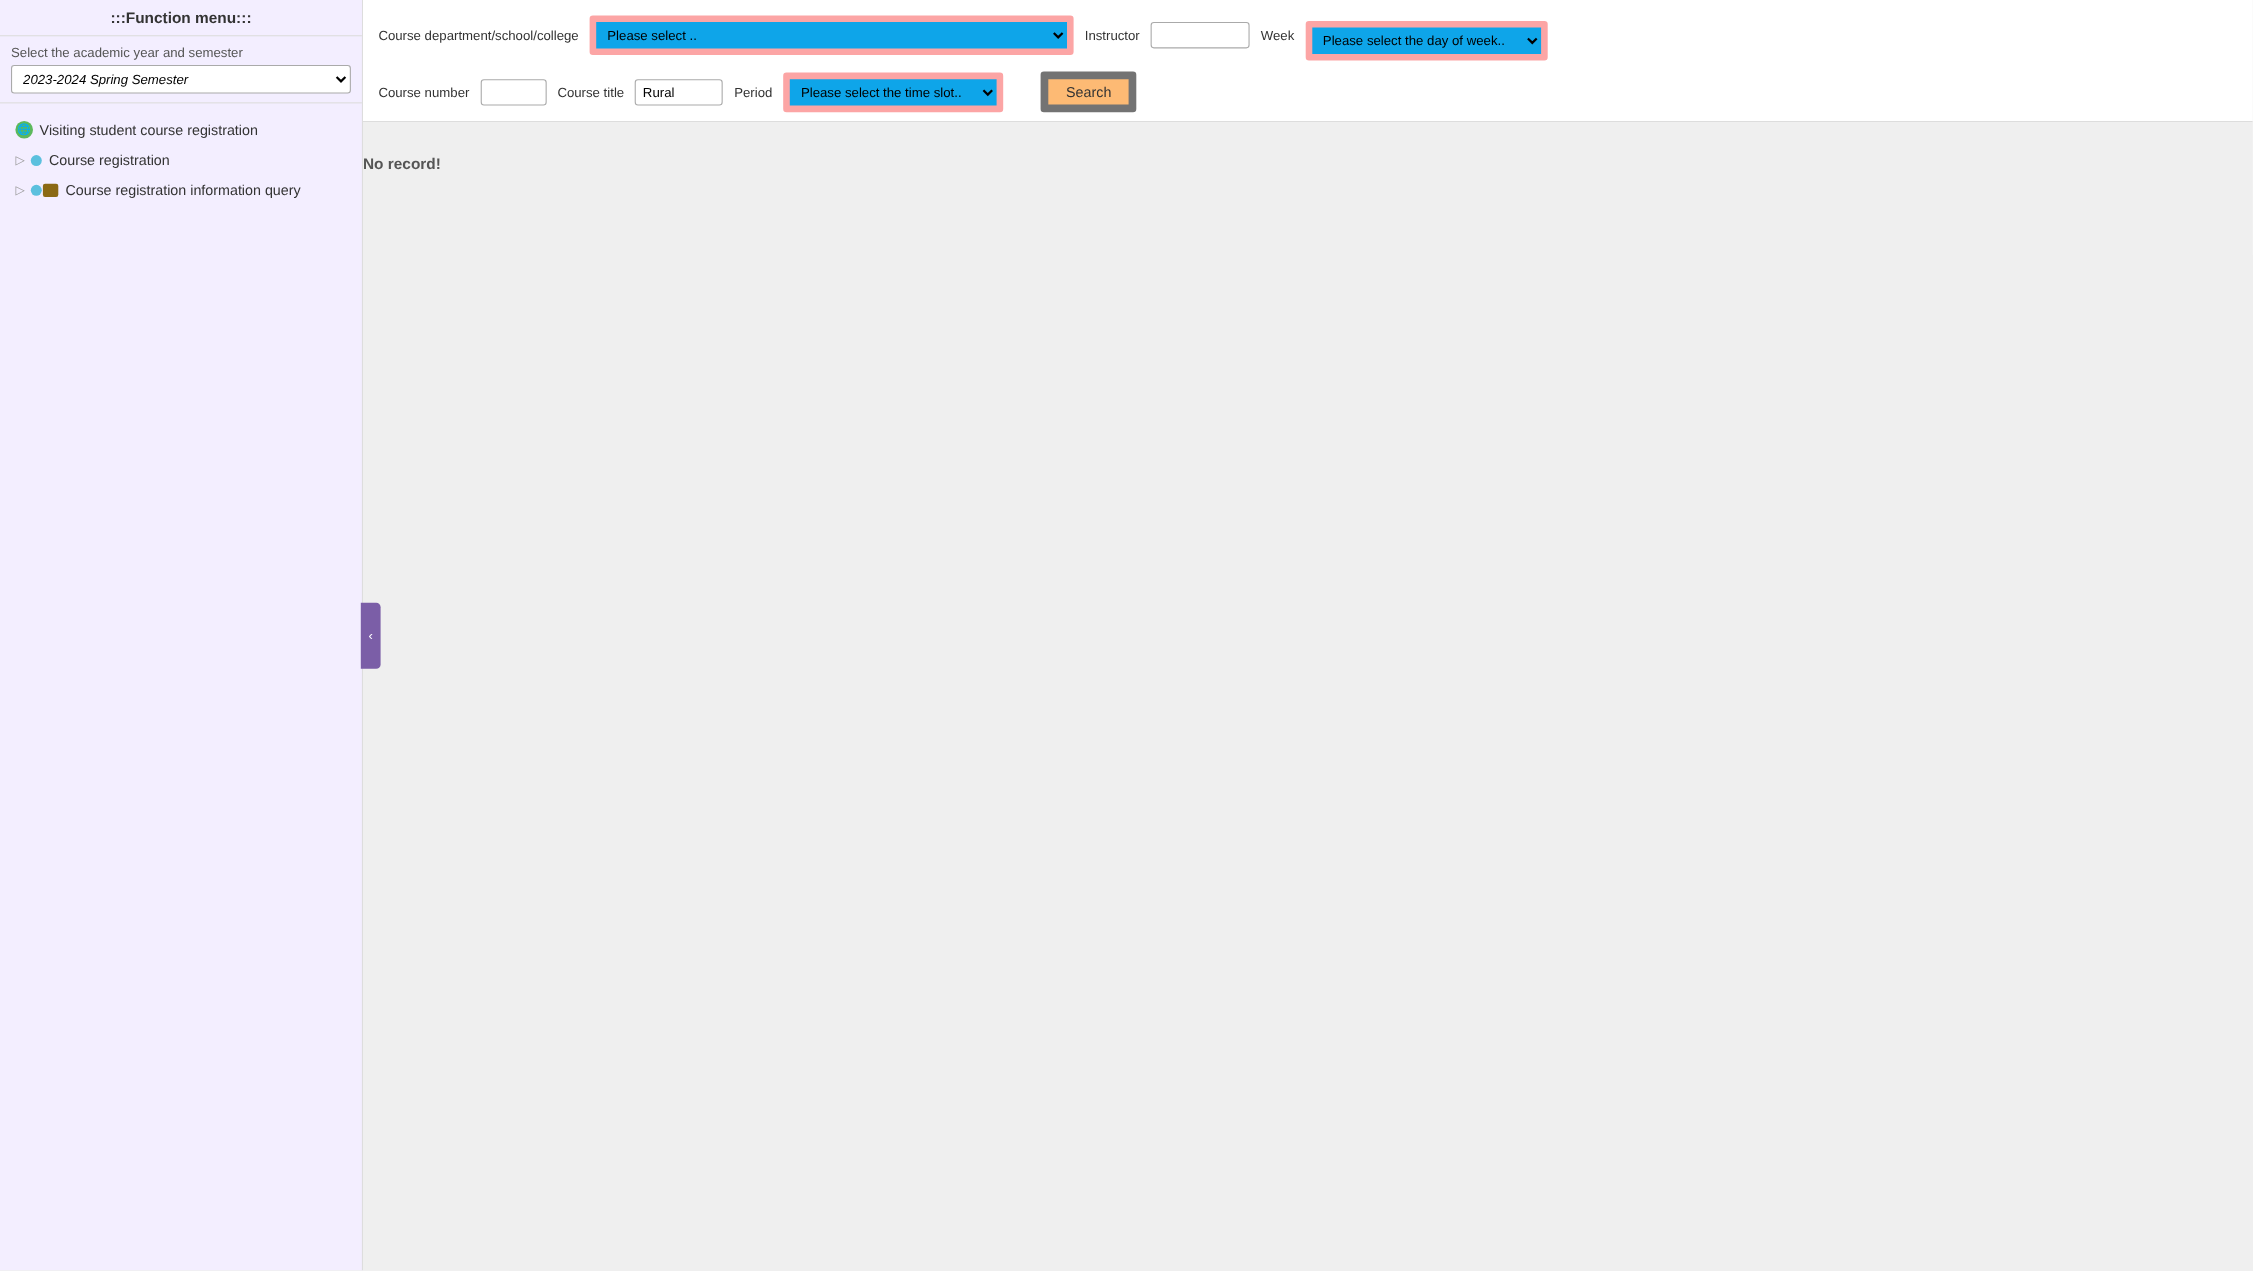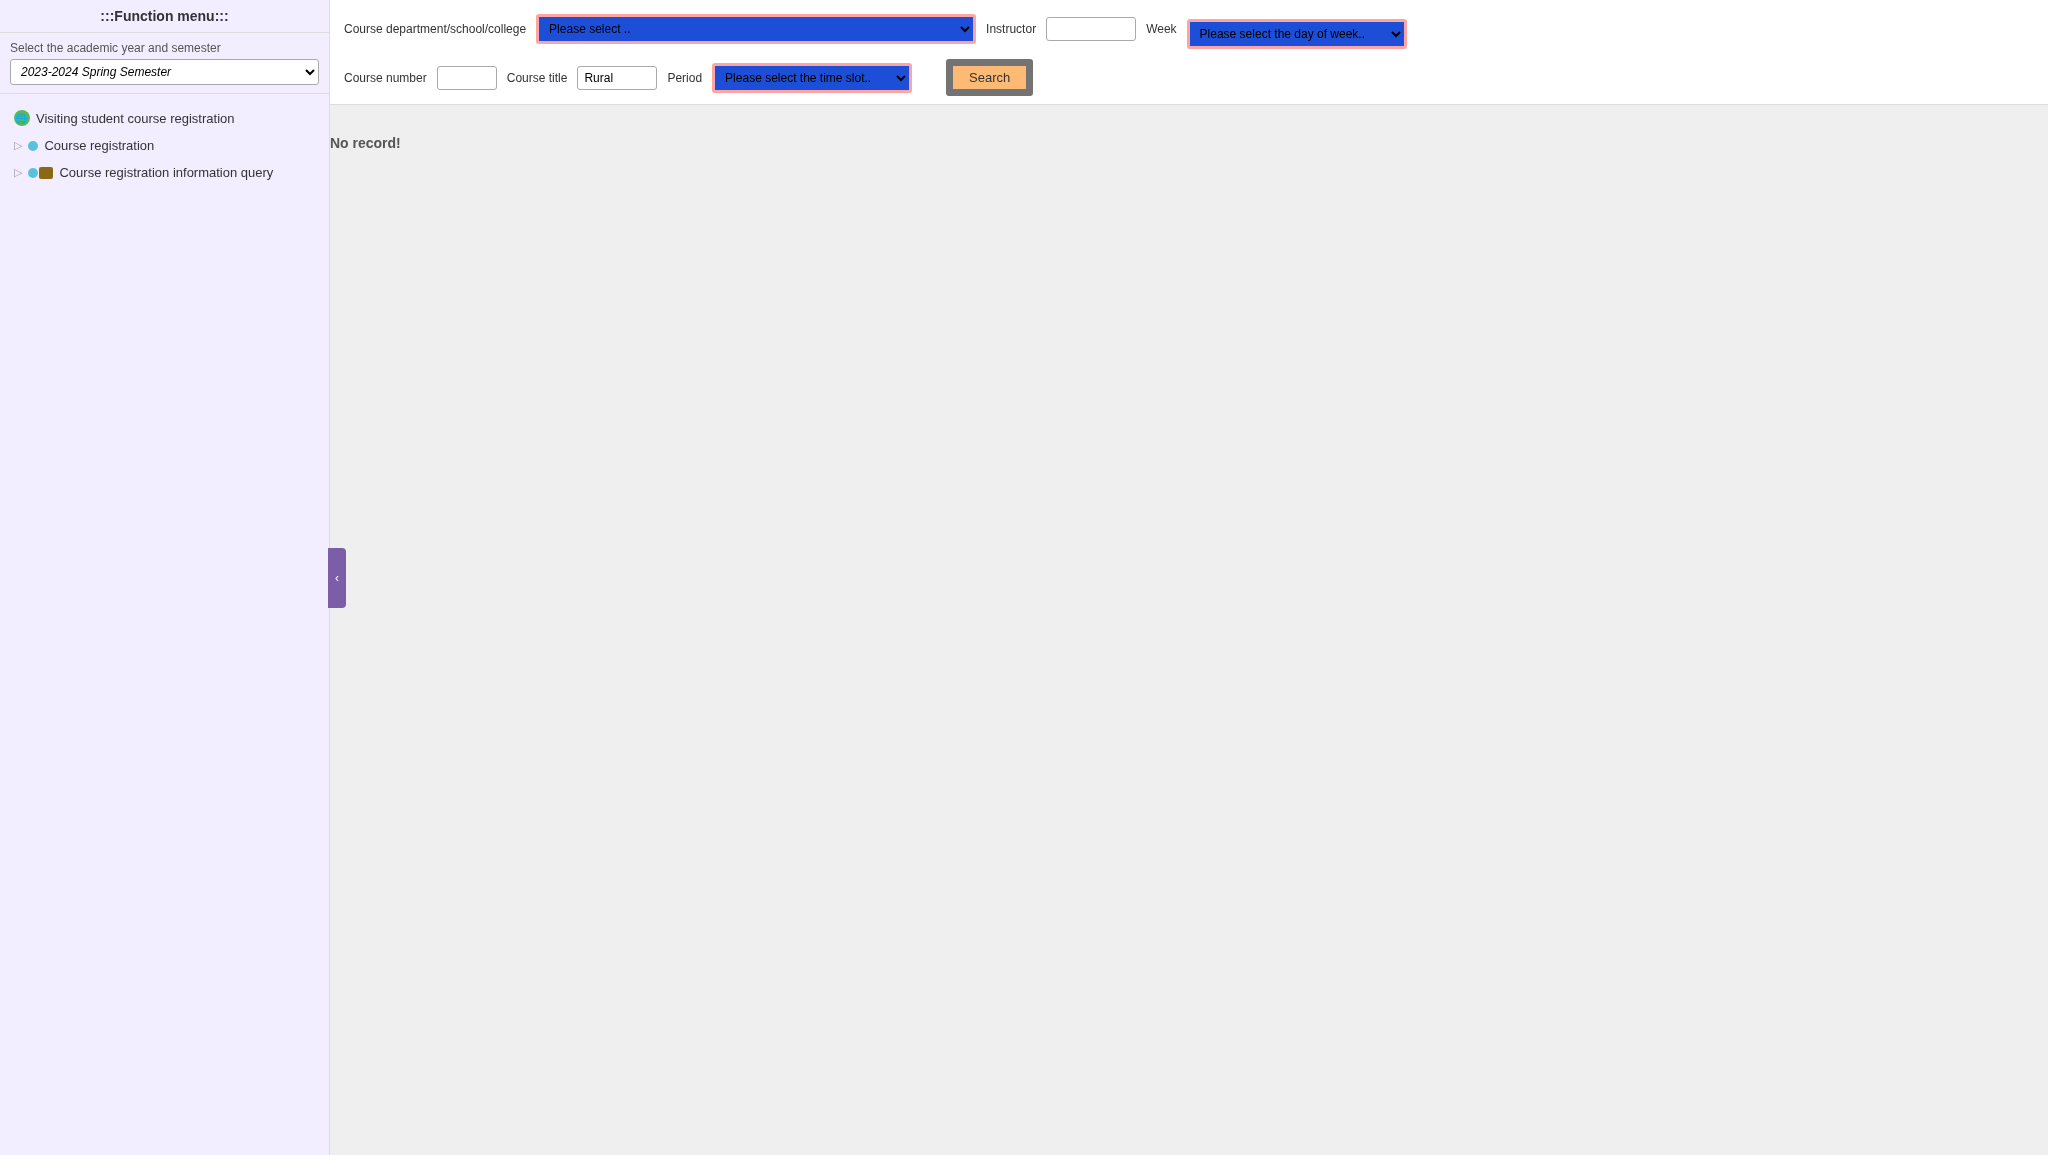--- a/index.html
+++ b/index.html
@@ -108,25 +108,25 @@
 
     .filter-input {
       border: 1px solid #aaa;
       border-radius: 3px;
       padding: 4px 6px;
       font-size: 12px;
       background: #fff;
     }
 
     .filter-select {
-      border: 3px solid #fca5a5;
+      border: 6px solid #fca5a5;
       border-radius: 3px;
       padding: 4px 6px;
       font-size: 12px;
-      background: #1d4ed8;
+      background: #0ea5e9;
       cursor: pointer;
     }
 
     .dept-select { width: 440px; }
     .week-select { width: 220px; margin-top: 11px; }
     .period-select { width: 200px; }
 
     .search-btn {
       background: #fdba74;
       border: 7px solid #737373;

